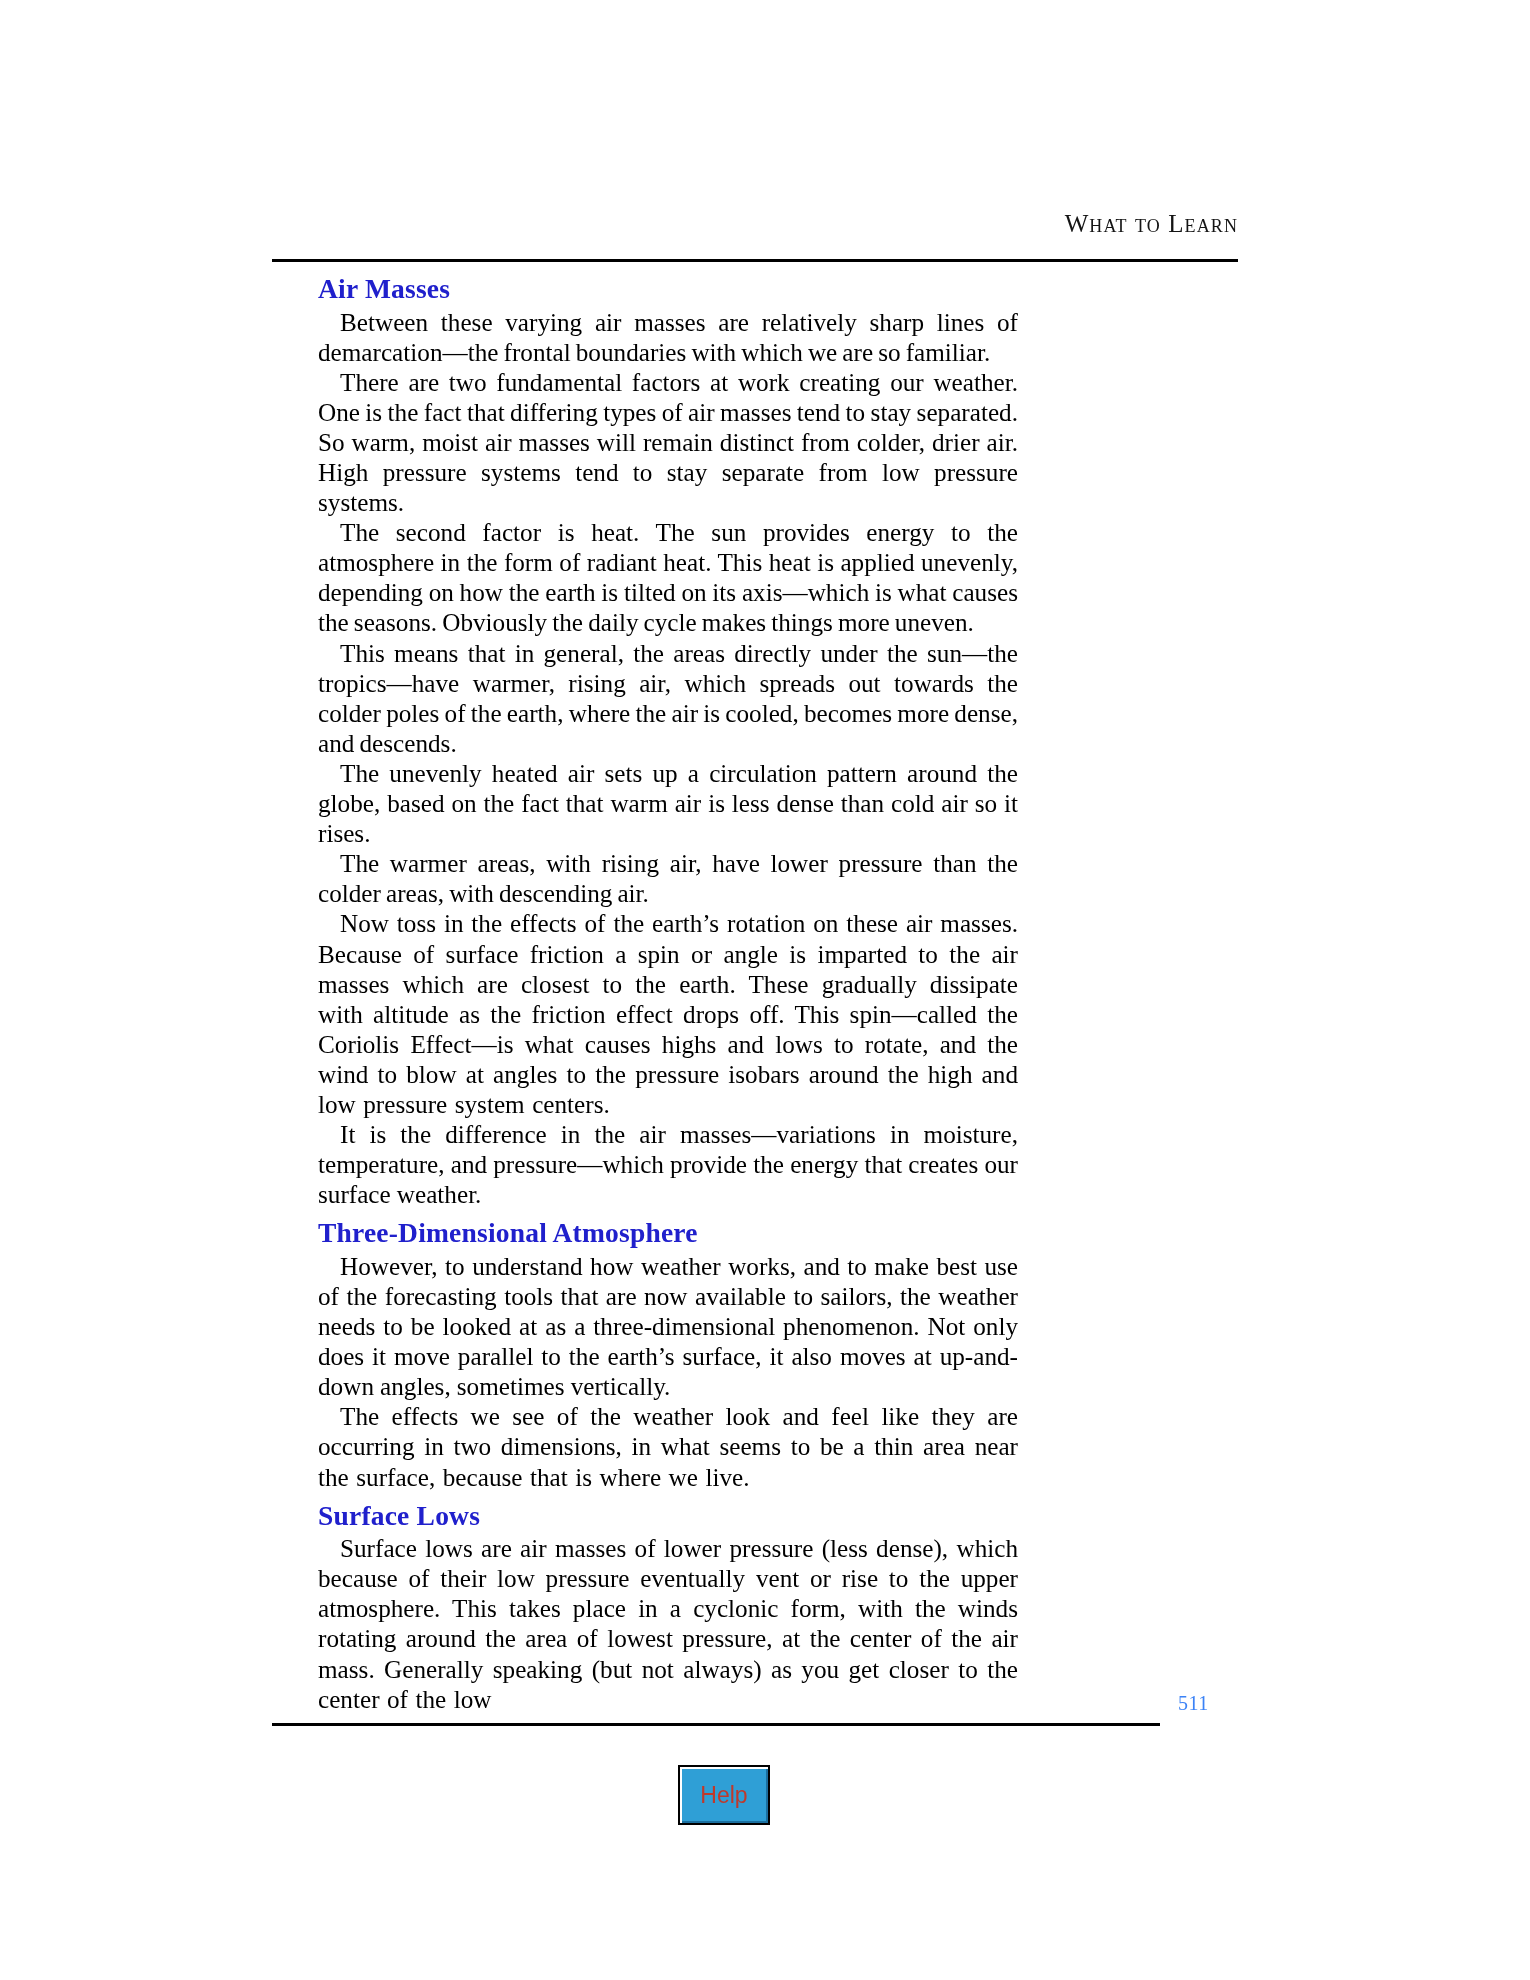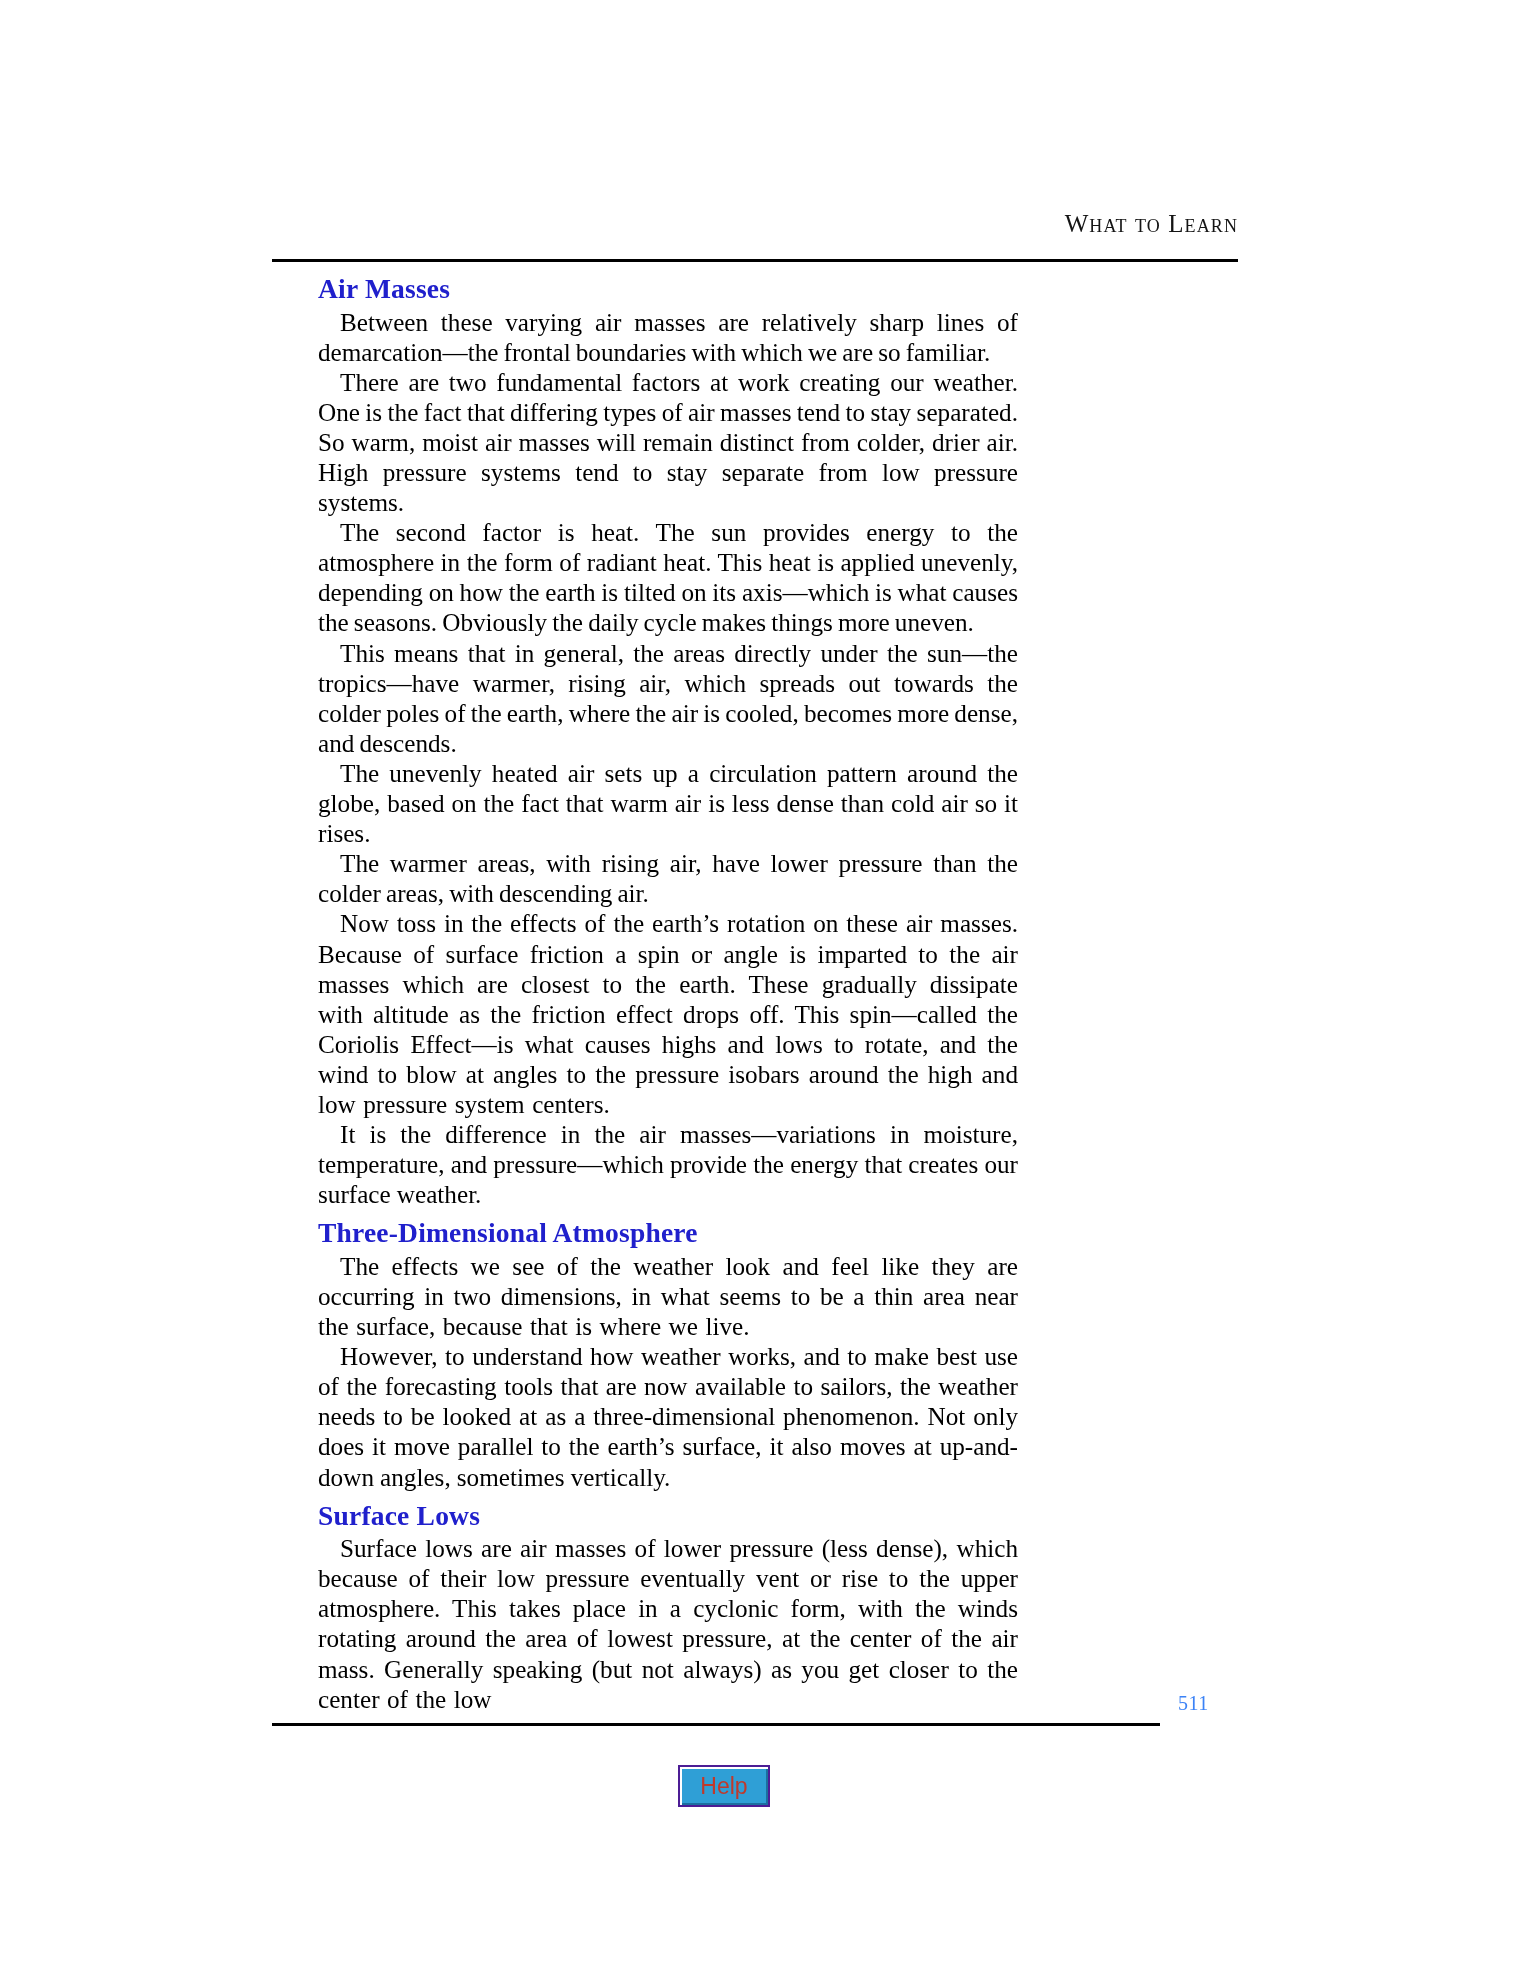--- a/index.html
+++ b/index.html
@@ -106,23 +106,23 @@
     color: #3b82f6;
     letter-spacing: 0.5px;
   }
 
   
   #help-button {
     position: absolute;
     left: 678px;
     top: 1765px;
     width: 92px;
-    height: 42px;
+    height: 60px;
     background: #2f9fd6;
-    border: 2px solid #4c1d95;
+    border: 2px solid #000000;
     box-sizing: border-box;
     box-shadow:
       inset 2px 2px 0 0 #ffffff,
       inset -2px -2px 0 0 #1b6f9f;
     display: flex;
     align-items: center;
     justify-content: center;
     cursor: pointer;
     font-family: "Liberation Sans", "DejaVu Sans", sans-serif;
     font-size: 23px;
@@ -144,22 +144,22 @@
     <p class="body-par tight">Between these varying air masses are relatively sharp lines of demarca­tion—the frontal boundaries with which we are so familiar.</p>
     <p class="body-par tight">There are two fundamental factors at work creating our weather. One is the fact that differing types of air masses tend to stay separated. So warm, moist air masses will remain distinct from colder, drier air. High pressure systems tend to stay separate from low pressure systems.</p>
     <p class="body-par tight">The second factor is heat. The sun provides energy to the atmosphere in the form of radiant heat. This heat is applied unevenly, depending on how the earth is tilted on its axis—which is what causes the seasons. Obvi­ously the daily cycle makes things more uneven.</p>
     <p class="body-par tight">This means that in general, the areas directly under the sun—the trop­ics—have warmer, rising air, which spreads out towards the colder poles of the earth, where the air is cooled, becomes more dense, and descends.</p>
     <p class="body-par tight">The unevenly heated air sets up a circulation pattern around the globe, based on the fact that warm air is less dense than cold air so it rises.</p>
     <p class="body-par tight">The warmer areas, with rising air, have lower pressure than the colder areas, with descending air.</p>
     <p class="body-par loose">Now toss in the effects of the earth’s rotation on these air masses. Because of surface friction a spin or angle is imparted to the air masses which are closest to the earth. These gradually dissipate with altitude as the friction effect drops off. This spin—called the Coriolis Effect—is what causes highs and lows to rotate, and the wind to blow at angles to the pressure isobars around the high and low pressure system centers.</p>
     <p class="body-par">It is the difference in the air masses—variations in moisture, tempera­ture, and pressure—which provide the energy that creates our surface weather.</p>
 
     <h2 class="section-heading">Three-Dimensional Atmosphere</h2>
+    <p class="body-par">However, to understand how weather works, and to make best use of the forecasting tools that are now available to sailors, the weather needs to be looked at as a three-dimensional phenomenon. Not only does it move parallel to the earth’s surface, it also moves at up-and-down angles, sometimes vertically.</p>
     <p class="body-par loose">The effects we see of the weather look and feel like they are occurring in two dimensions, in what seems to be a thin area near the surface, because that is where we live.</p>
-    <p class="body-par">However, to understand how weather works, and to make best use of the forecasting tools that are now available to sailors, the weather needs to be looked at as a three-dimensional phenomenon. Not only does it move parallel to the earth’s surface, it also moves at up-and-down angles, sometimes vertically.</p>
 
     <h2 class="section-heading">Surface Lows</h2>
     <p class="body-par loose">Surface lows are air masses of lower pressure (less dense), which because of their low pressure eventually vent or rise to the upper atmo­sphere. This takes place in a cyclonic form, with the winds rotating around the area of lowest pressure, at the center of the air mass. Gener­ally speaking (but not always) as you get closer to the center of the low</p>
 
   </div>
 
   <div id="footer-rule"></div>
   <div id="page-number">511</div>
 
 </div>

